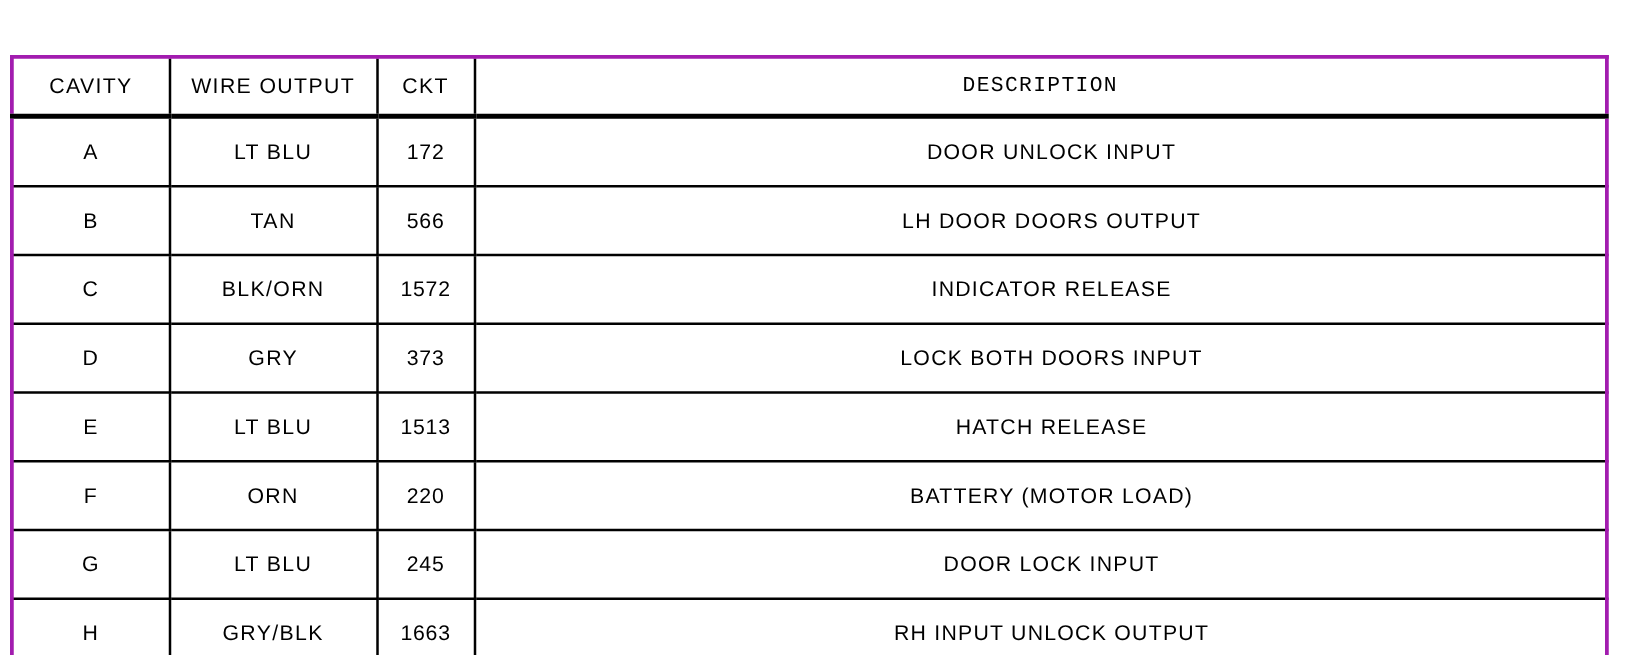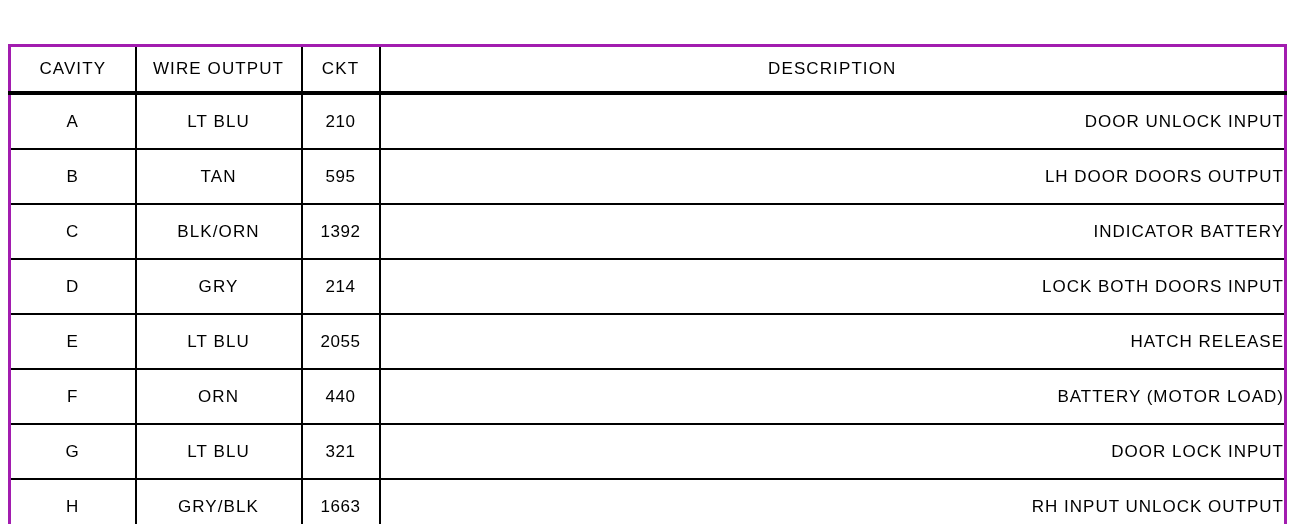--- a/index.html
+++ b/index.html
@@ -53,30 +53,31 @@
 
   
   table.pinout thead th {
     height: 44px;
     text-align: center;
     vertical-align: middle;
     border-bottom: 4px solid #000000;
   }
   table.pinout thead th.desc-head {
     text-align: center;
+    font-family: Liberation Mono, monospace;
   }
 
   
   table.pinout tbody td {
     height: 53px;
     text-align: center;
     vertical-align: middle;
   }
   table.pinout tbody td.desc-cell {
-    text-align: right;
+    text-align: center;
     padding-left: 18px;
     letter-spacing: 1.0px;
   }
   table.pinout tbody td.cavity-cell {
     letter-spacing: 1.1px;
   }
   table.pinout tbody td.ckt-cell {
     letter-spacing: 0.6px;
   }
   
@@ -104,57 +105,57 @@
         <th>WIRE OUTPUT</th>
         <th>CKT</th>
         <th class="desc-head">DESCRIPTION</th>
       </tr>
     </thead>
 
     <tbody>
       <tr>
         <td class="cavity-cell">A</td>
         <td class="wire-cell">LT BLU</td>
-        <td class="ckt-cell">210</td>
+        <td class="ckt-cell">172</td>
         <td class="desc-cell">DOOR UNLOCK INPUT</td>
       </tr>
       <tr>
         <td class="cavity-cell">B</td>
         <td class="wire-cell">TAN</td>
-        <td class="ckt-cell">595</td>
+        <td class="ckt-cell">566</td>
         <td class="desc-cell">LH DOOR DOORS OUTPUT</td>
       </tr>
       <tr>
         <td class="cavity-cell">C</td>
         <td class="wire-cell">BLK/ORN</td>
-        <td class="ckt-cell">1392</td>
-        <td class="desc-cell">INDICATOR BATTERY</td>
+        <td class="ckt-cell">1572</td>
+        <td class="desc-cell">INDICATOR RELEASE</td>
       </tr>
       <tr>
         <td class="cavity-cell">D</td>
         <td class="wire-cell">GRY</td>
-        <td class="ckt-cell">214</td>
+        <td class="ckt-cell">373</td>
         <td class="desc-cell">LOCK BOTH DOORS INPUT</td>
       </tr>
       <tr>
         <td class="cavity-cell">E</td>
         <td class="wire-cell">LT BLU</td>
-        <td class="ckt-cell">2055</td>
+        <td class="ckt-cell">1513</td>
         <td class="desc-cell">HATCH RELEASE</td>
       </tr>
       <tr>
         <td class="cavity-cell">F</td>
         <td class="wire-cell">ORN</td>
-        <td class="ckt-cell">440</td>
+        <td class="ckt-cell">220</td>
         <td class="desc-cell">BATTERY (MOTOR LOAD)</td>
       </tr>
       <tr>
         <td class="cavity-cell">G</td>
         <td class="wire-cell">LT BLU</td>
-        <td class="ckt-cell">321</td>
+        <td class="ckt-cell">245</td>
         <td class="desc-cell">DOOR LOCK INPUT</td>
       </tr>
       <tr>
         <td class="cavity-cell">H</td>
         <td class="wire-cell">GRY/BLK</td>
         <td class="ckt-cell">1663</td>
         <td class="desc-cell">RH INPUT UNLOCK OUTPUT</td>
       </tr>
     </tbody>
   </table>

